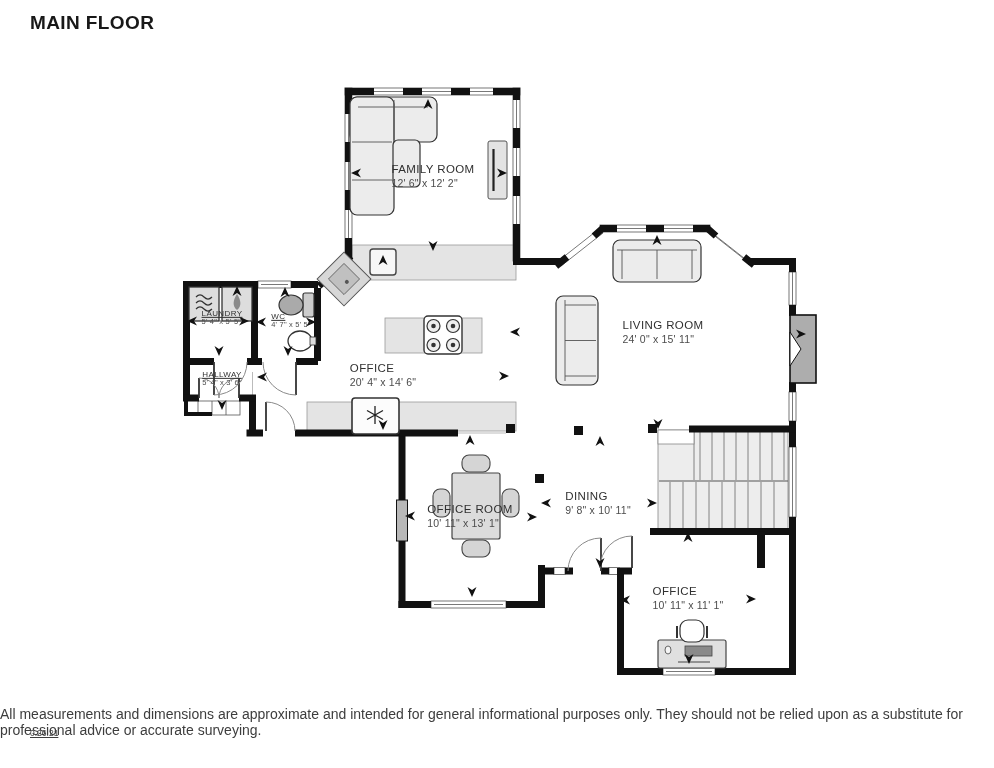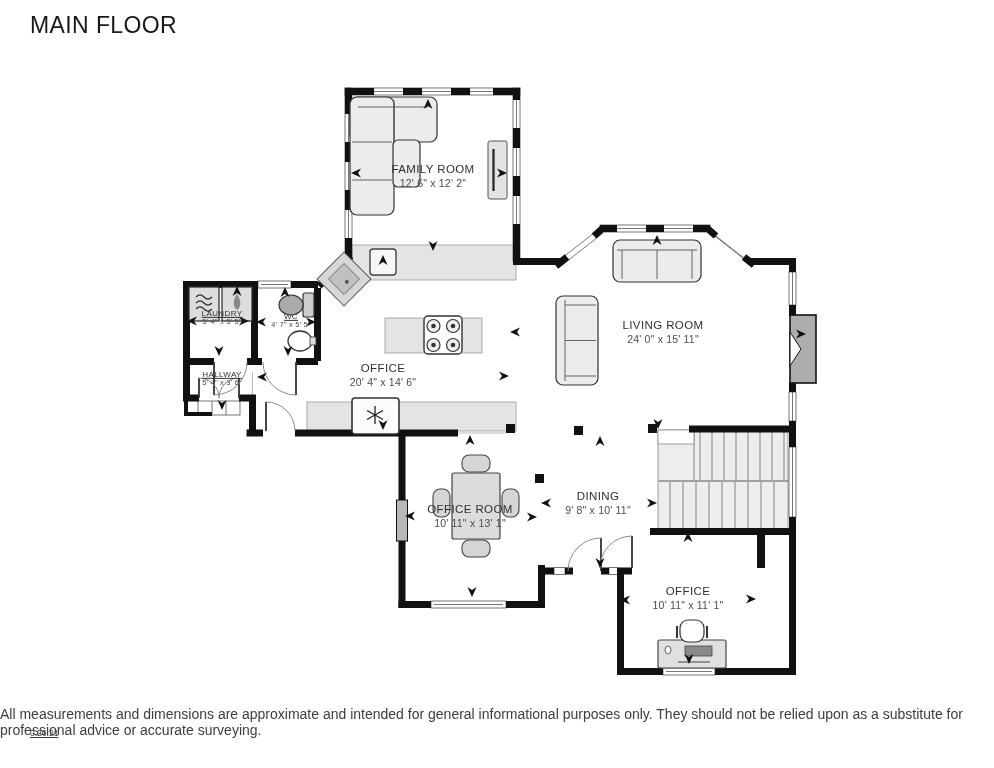--- a/index.html
+++ b/index.html
@@ -1,27 +1,27 @@
 <!DOCTYPE html>
 <html><head>
 <meta charset="utf-8">
 <style>
   html,body{margin:0;padding:0;}
   body{
     width:994px;height:768px;position:relative;background:#ffffff;
     font-family:"Liberation Sans", sans-serif;overflow:hidden;
   }
   .page-title{
-    position:absolute;left:30px;top:12px;font-size:23px;color:#181818;
-    letter-spacing:.4px;font-weight:400;
+    position:absolute;left:30px;top:12px;font-size:19px;color:#181818;
+    letter-spacing:.4px;font-weight:700;
   }
   .plan-wrap{position:absolute;inset:0;}
   svg{position:absolute;left:0;top:0;}
   .room-label{
-    position:absolute;transform:translate(-50%,-50%);text-align:center;
+    position:absolute;transform:translate(-50%,-50%);
     line-height:1.18;white-space:nowrap;z-index:5;
   }
   .room-name{display:block;font-size:11.5px;color:#303030;letter-spacing:.4px;}
   .room-dims{display:block;font-size:10.5px;color:#4c4c4c;letter-spacing:.2px;}
   .room-label--sm .room-name{font-size:8px;text-decoration:underline;}
   .room-label--sm .room-dims{font-size:7.5px;}
   .footer-version{
     position:absolute;left:30px;bottom:30px;font-size:8.5px;color:#3d3d3d;text-decoration:underline;
   }
   .footer-disclaimer{

